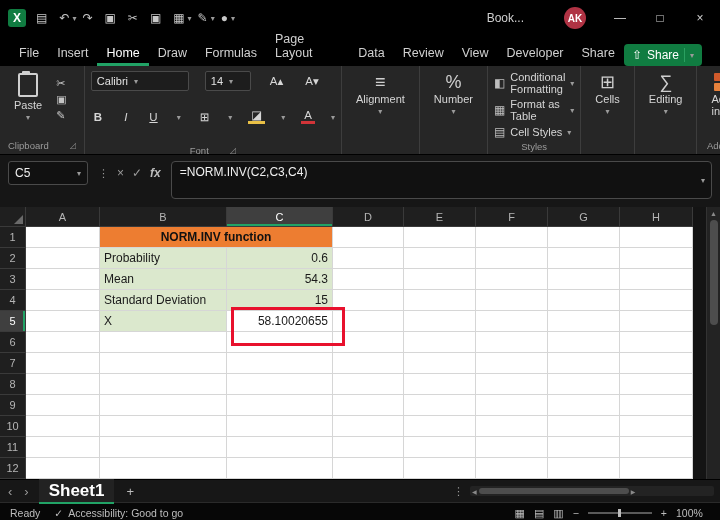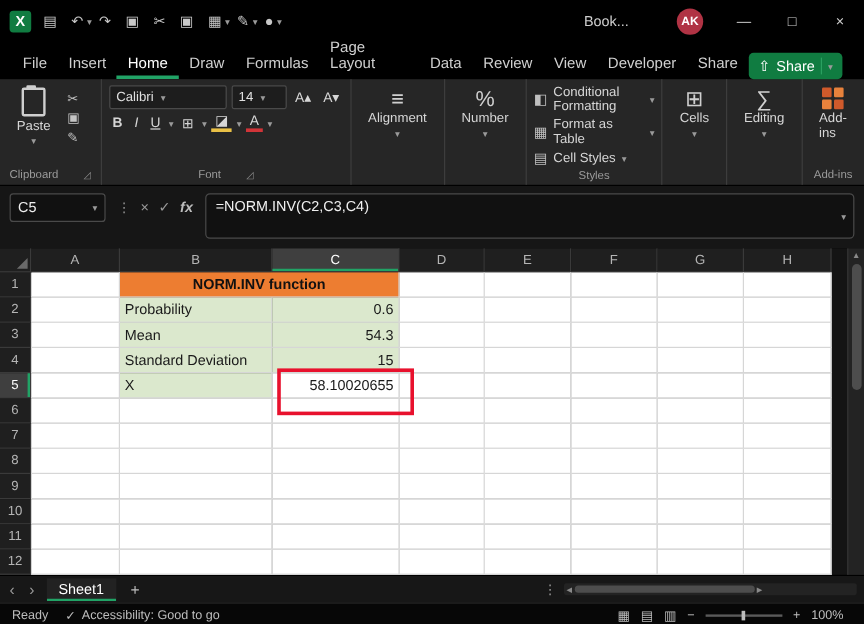--- a/index.html
+++ b/index.html
@@ -27,21 +27,21 @@
   .grp{display:flex;flex-direction:column;border-right:1px solid #3d3d3d;padding:5px 6px 0 6px;}
   .grp-label{margin-top:auto;display:flex;align-items:center;justify-content:center;gap:21px;font-size:9.5px;color:#9b9b9b;padding:2px 2px 3px;}
   .launch{font-size:8px;color:#8a8a8a;}
   .bigbtn{display:flex;flex-direction:column;align-items:center;justify-content:center;gap:2px;padding:2px 8px;color:#d6d6d6;font-size:11px;}
   .bigbtn .ic{font-size:18px;line-height:18px;color:#cfcfcf;}
   .chv{font-size:8px;color:#9a9a9a;}
   .paste-ic{width:16px;height:20px;border:2px solid #cfcfcf;border-radius:2px;position:relative;}
   .paste-ic:before{content:"";position:absolute;top:-4px;left:2px;width:8px;height:3px;background:#cfcfcf;border-radius:1px;}
   .mini-col{display:flex;flex-direction:column;gap:4px;margin-left:6px;padding-top:2px;}
   .mini{font-size:11px;color:#c4c4c4;line-height:12px;}
-  .font-grp-row{display:flex;align-items:center;gap:4px;margin-bottom:5px;}
+  .font-grp-row{display:flex;align-items:center;gap:16px;margin-bottom:19px;}
   .selbox{background:#1d1d1d;border:1px solid #4a4a4a;border-radius:2px;height:18px;display:flex;align-items:center;padding:0 5px;font-size:11px;color:#e0e0e0;gap:6px;}
   .fbtn{font-size:11.5px;color:#d6d6d6;padding:0 3px;}
   .fbtn.b{font-weight:bold;}
   .fbtn.i{font-style:italic;}
   .fbtn.u{text-decoration:underline;}
   .fontcolor{border-bottom:3px solid #D13438;line-height:11px;}
   .fillic{border-bottom:3px solid #E9C046;line-height:11px;}
   .styles-rows{display:flex;flex-direction:column;gap:3px;}
   .style-row{display:flex;align-items:center;gap:5px;font-size:11px;color:#d6d6d6;}
   .style-row .ic{font-size:12px;color:#bfbfbf;}
@@ -75,21 +75,21 @@
   .lg{background:#DBE8CD;}
   .num{justify-content:flex-end;}
   .redbox{position:absolute;left:231px;top:100px;width:114px;height:39px;border:3px solid #E8112D;box-sizing:border-box;pointer-events:none;}
   .vscroll{position:absolute;right:0;top:0;width:14px;height:272px;background:#232323;border-left:1px solid #333;box-sizing:border-box;display:flex;flex-direction:column;align-items:center;}
   .vscroll .arr{font-size:7px;color:#8a8a8a;padding:3px 0;}
   .vthumb{width:8px;height:105px;background:#4d4d4d;border-radius:4px;}
 
   
   .tabsbar{height:22px;background:#171717;display:flex;align-items:center;padding:0 6px;gap:8px;border-top:1px solid #000;}
   .tabnav{color:#9a9a9a;font-size:13px;padding:0 2px;}
-  .sheettab{color:#fff;font-size:12px;font-weight:normal;padding:2px 10px 3px;box-shadow:inset 0 -2px 0 #21A366;background:#222;}
+  .sheettab{color:#fff;font-size:17px;font-weight:bold;padding:2px 10px 3px;box-shadow:inset 0 -2px 0 #21A366;background:#222;}
   .addtab{color:#bdbdbd;font-size:13px;padding:0 4px;}
   .tabs-right{margin-left:auto;display:flex;align-items:center;gap:6px;}
   .hscroll{width:240px;height:10px;background:#232323;border-radius:2px;display:flex;align-items:center;padding:0 2px;gap:2px;}
   .hscroll .arr{font-size:6px;color:#8a8a8a;}
   .hthumb{width:150px;height:6px;background:#4d4d4d;border-radius:3px;}
   .dots{color:#9a9a9a;font-size:11px;}
 
   
   .statusbar{height:20px;background:#070707;display:flex;align-items:center;font-size:10.5px;color:#bdbdbd;padding:0 10px;gap:14px;border-top:1px solid #2a2a2a;}
   .acc{display:flex;align-items:center;gap:5px;}

